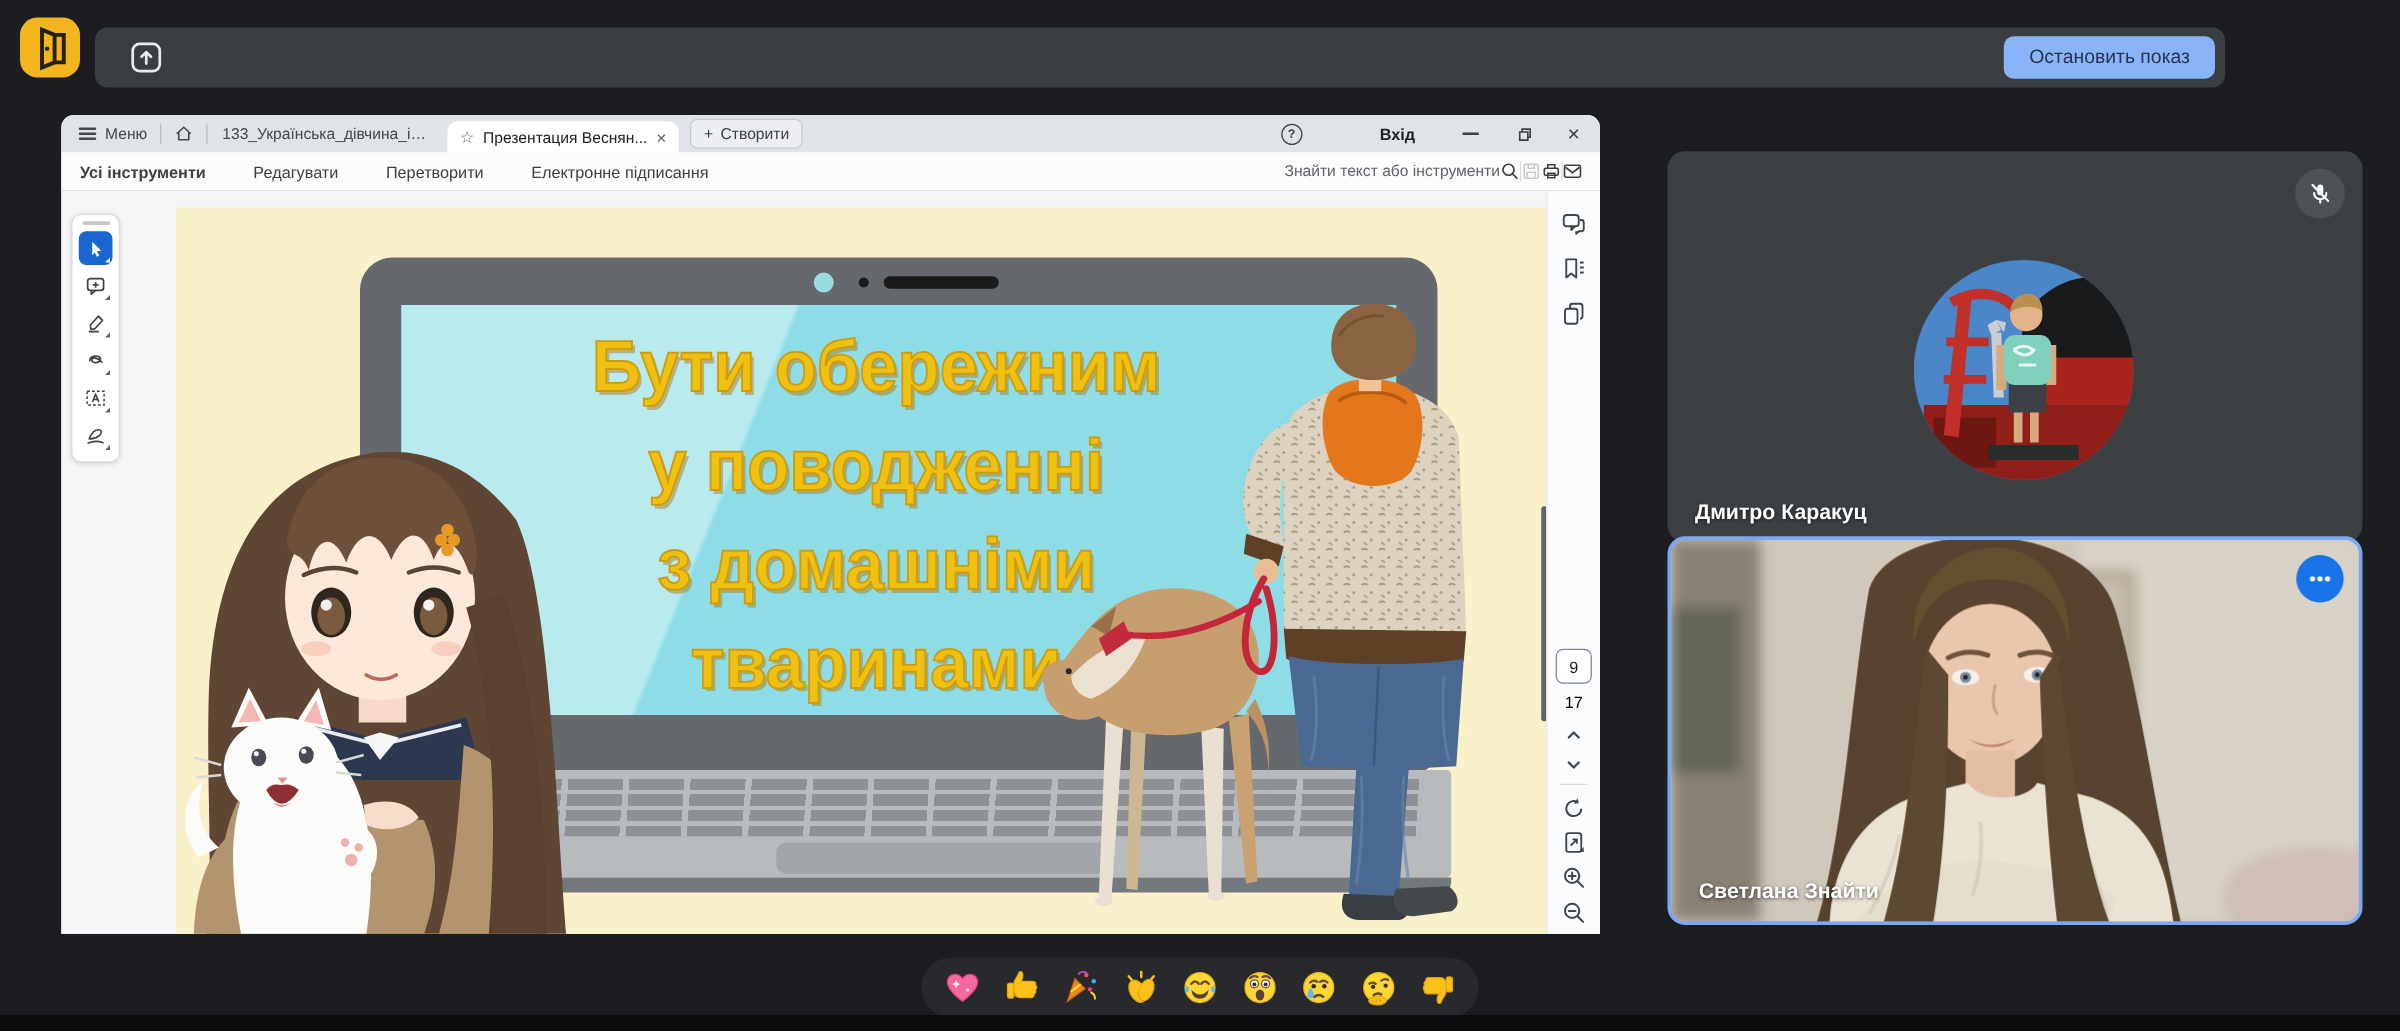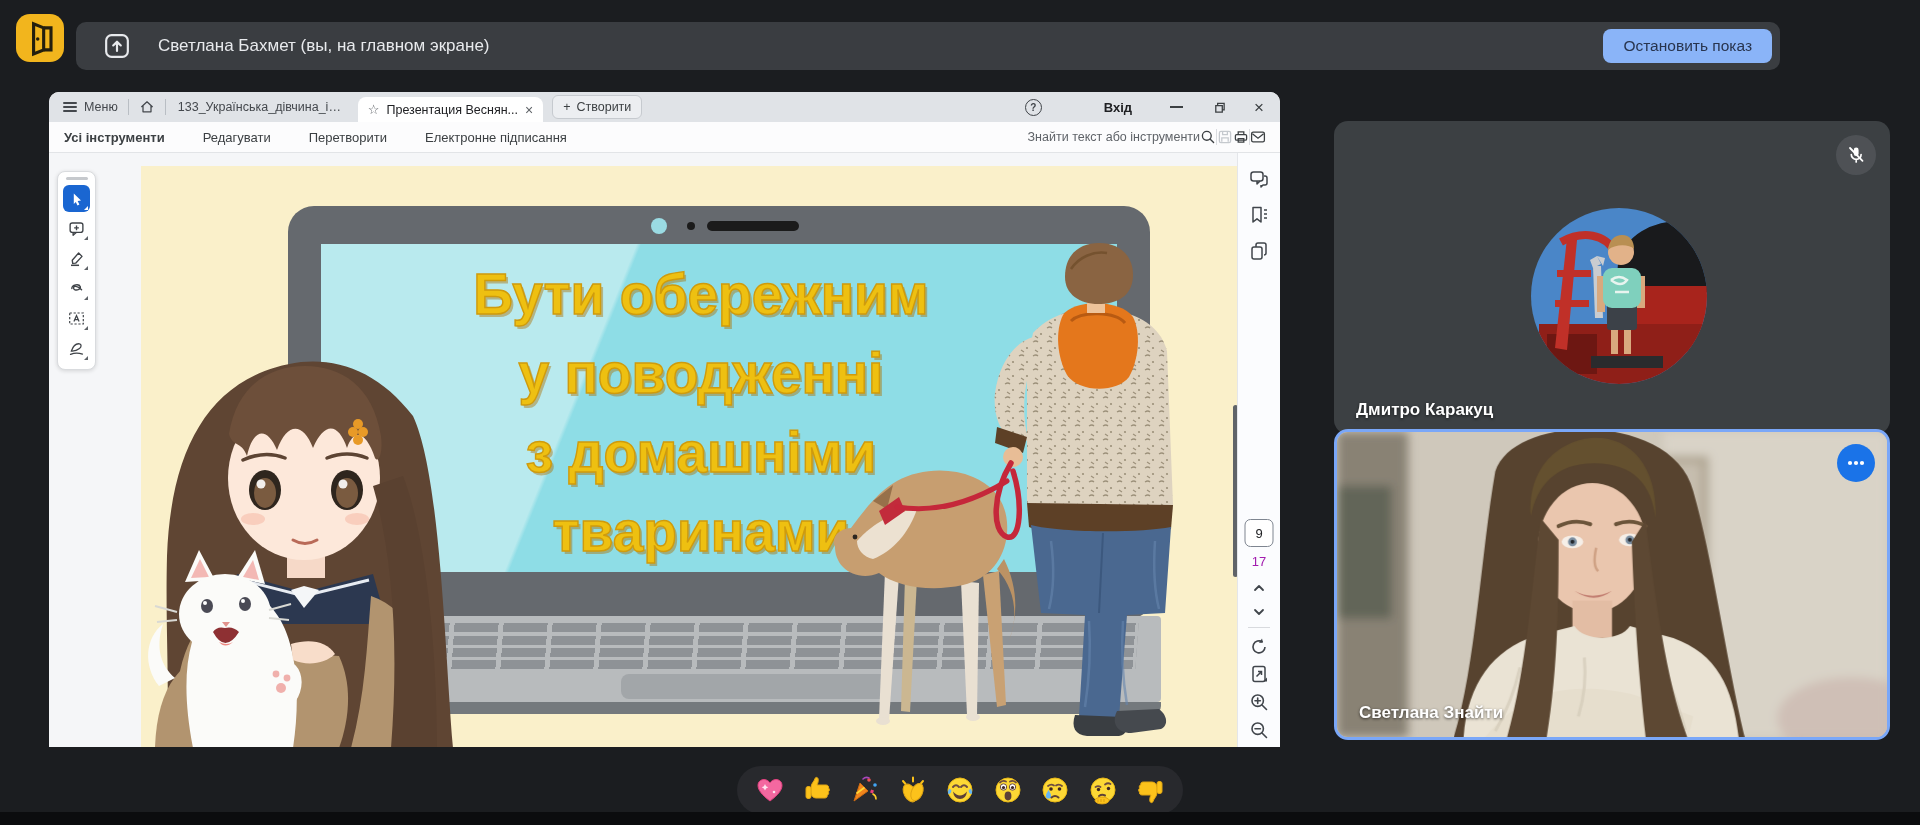--- a/index.html
+++ b/index.html
@@ -81,21 +81,21 @@
         -webkit-text-stroke:1.5px #cf9b0d;text-shadow:2.5px 3px 0 rgba(170,115,8,.45);}
   .girl-svg{left:0;top:190px;width:330px;height:392px;}
   .boydog-svg{left:680px;top:75px;width:367px;height:507px;}
 
   
   .thumbtrack{left:1184px;top:252px;width:5px;height:172px;border-radius:3px;background:#5f6368;}
   .rail{right:0;top:0;bottom:0;width:42px;background:#fbfcfe;border-left:1px solid #e4e6ea;}
   .rail .abs{left:50%;transform:translateX(-50%);}
   .pagebox{top:366px;width:27px;height:26px;border:1.5px solid #7e8590;border-radius:6px;background:#fff;
         text-align:center;font-size:13px;color:#202124;font-family:inherit;padding:0;}
-  .pagetotal{top:401px;font-size:13px;color:#a21caf;}
+  .pagetotal{top:401px;font-size:13px;color:#000000;}
   .rail-sep{top:474px;width:22px;height:1px;background:#d8dade;}
 
   
   .tile{border-radius:14px;overflow:hidden;}
   .tile1{left:1334px;top:97px;width:556px;height:313px;background:#3c4043;margin-top:24px;}
   .tile2{left:1334px;top:429px;width:556px;height:311px;border:3px solid #7aa7f8;box-sizing:border-box;background:#cdc5b8;}
   .mic-off{right:14px;top:14px;width:40px;height:40px;border-radius:50%;background:rgba(90,94,98,.6);
         display:flex;align-items:center;justify-content:center;}
   .avatar-wrap{left:197px;top:87px;width:176px;height:176px;border-radius:50%;overflow:hidden;}
   .pname{left:22px;bottom:14px;color:#fff;font-size:17px;font-weight:600;text-shadow:0 1px 3px rgba(0,0,0,.65);}
@@ -124,21 +124,20 @@
       </g>
       <circle cx="21.5" cy="25" r="1.9" fill="#241f0e"></circle>
     </svg>
   </div>
 
   <div class="abs share-pill">
     <svg class="share-icon" viewBox="0 0 24 24">
       <rect x="2" y="2" width="20" height="20" rx="5" fill="none" stroke="#e8eaed" stroke-width="2"></rect>
       <path d="M12 16.5 V8.5 M8.5 11.5 L12 8 L15.5 11.5" fill="none" stroke="#e8eaed" stroke-width="2" stroke-linecap="round" stroke-linejoin="round"></path>
     </svg>
-    <span class="share-label">Светлана Бахмет (вы, на главном экране)</span>
     <button class="stop-btn">Остановить показ</button>
   </div>
 
   <div class="abs browser">
 
     <div class="tabbar">
       <div class="hamb">
           <i></i>
           <i></i>
           <i></i>

